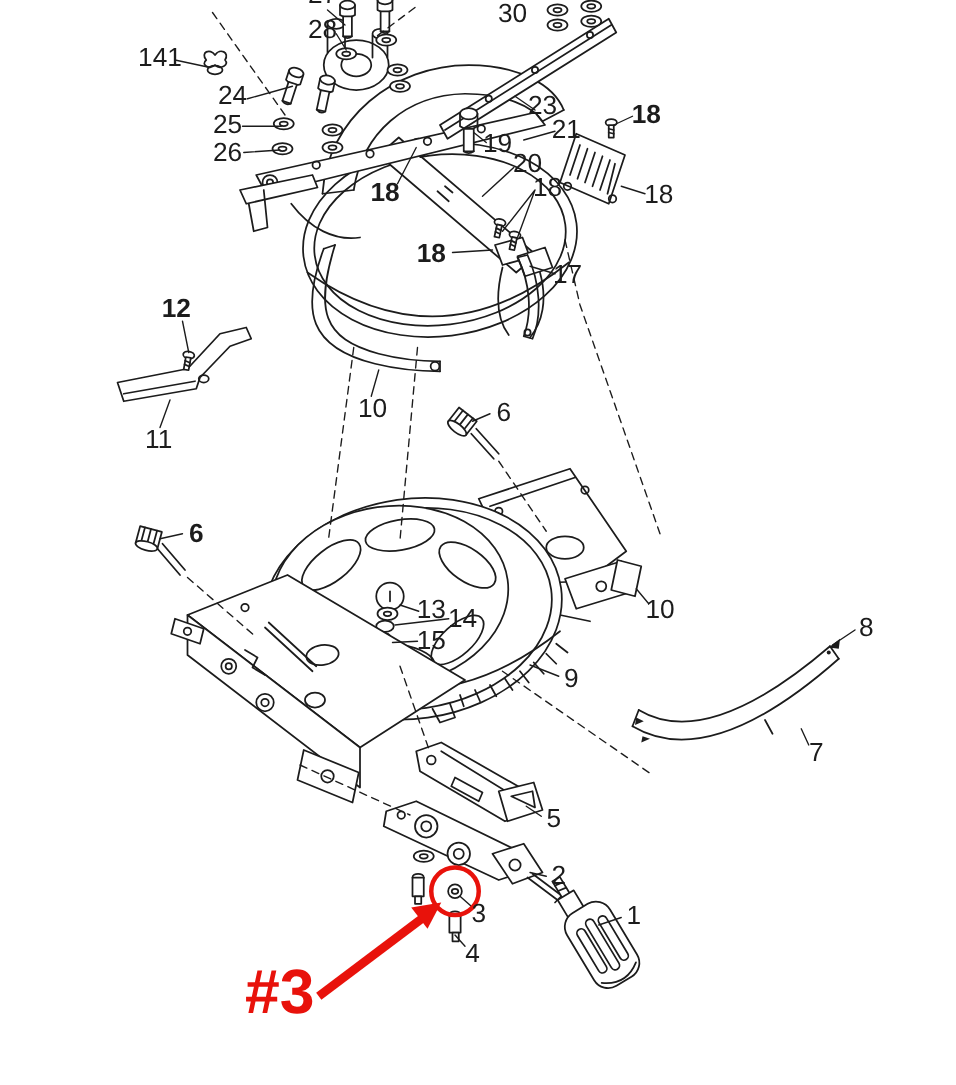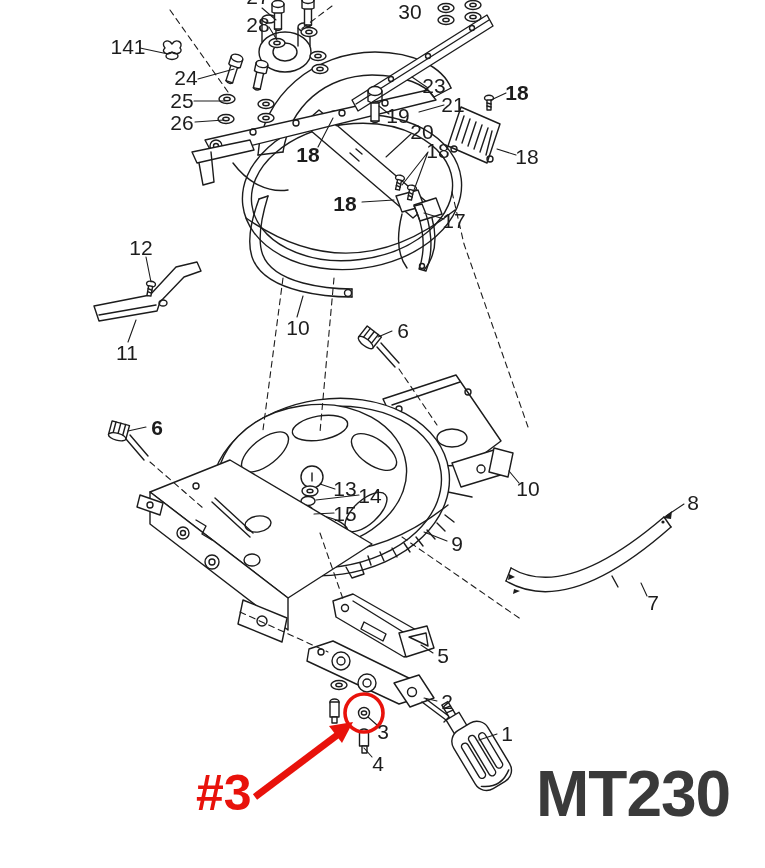--- a/index.html
+++ b/index.html
@@ -333,36 +333,35 @@
       <span class="callout" style="left: 434px; top: 85px;">23</span>
       <span class="callout" style="left: 453px; top: 104px;">21</span>
       <span class="callout" style="left: 398px; top: 115px;">19</span>
       <span class="callout" style="left: 422px; top: 131px;">20</span>
       <span class="callout b" style="left: 517px; top: 92px;">18</span>
       <span class="callout" style="left: 527px; top: 156px;">18</span>
       <span class="callout" style="left: 438px; top: 150px;">18</span>
       <span class="callout b" style="left: 308px; top: 154px;">18</span>
       <span class="callout b" style="left: 345px; top: 203px;">18</span>
       <span class="callout" style="left: 454px; top: 220px;">17</span>
-      <span class="callout" style="left: 141px; top: 247px;">12</span>
+      <span class="callout" style="left: 141px; top: 247px; font-weight: bold;">12</span>
       <span class="callout" style="left: 127px; top: 352px;">11</span>
       <span class="callout" style="left: 298px; top: 327px;">10</span>
       <span class="callout" style="left: 403px; top: 330px;">6</span>
       <span class="callout b" style="left: 157px; top: 427px;">6</span>
       <span class="callout" style="left: 345px; top: 488px;">13</span>
       <span class="callout" style="left: 370px; top: 495px;">14</span>
       <span class="callout" style="left: 345px; top: 513px;">15</span>
       <span class="callout" style="left: 528px; top: 488px;">10</span>
       <span class="callout" style="left: 457px; top: 543px;">9</span>
       <span class="callout" style="left: 693px; top: 502px;">8</span>
       <span class="callout" style="left: 653px; top: 602px;">7</span>
       <span class="callout" style="left: 443px; top: 655px;">5</span>
       <span class="callout" style="left: 447px; top: 701px;">2</span>
       <span class="callout" style="left: 383px; top: 731px;">3</span>
       <span class="callout" style="left: 378px; top: 763px;">4</span>
       <span class="callout" style="left: 507px; top: 733px;">1</span>
     </div>
 
 <div class="hash3">#3</div>
 
-<div class="model">MT230</div>
 
 </div>
 
 </body></html>

